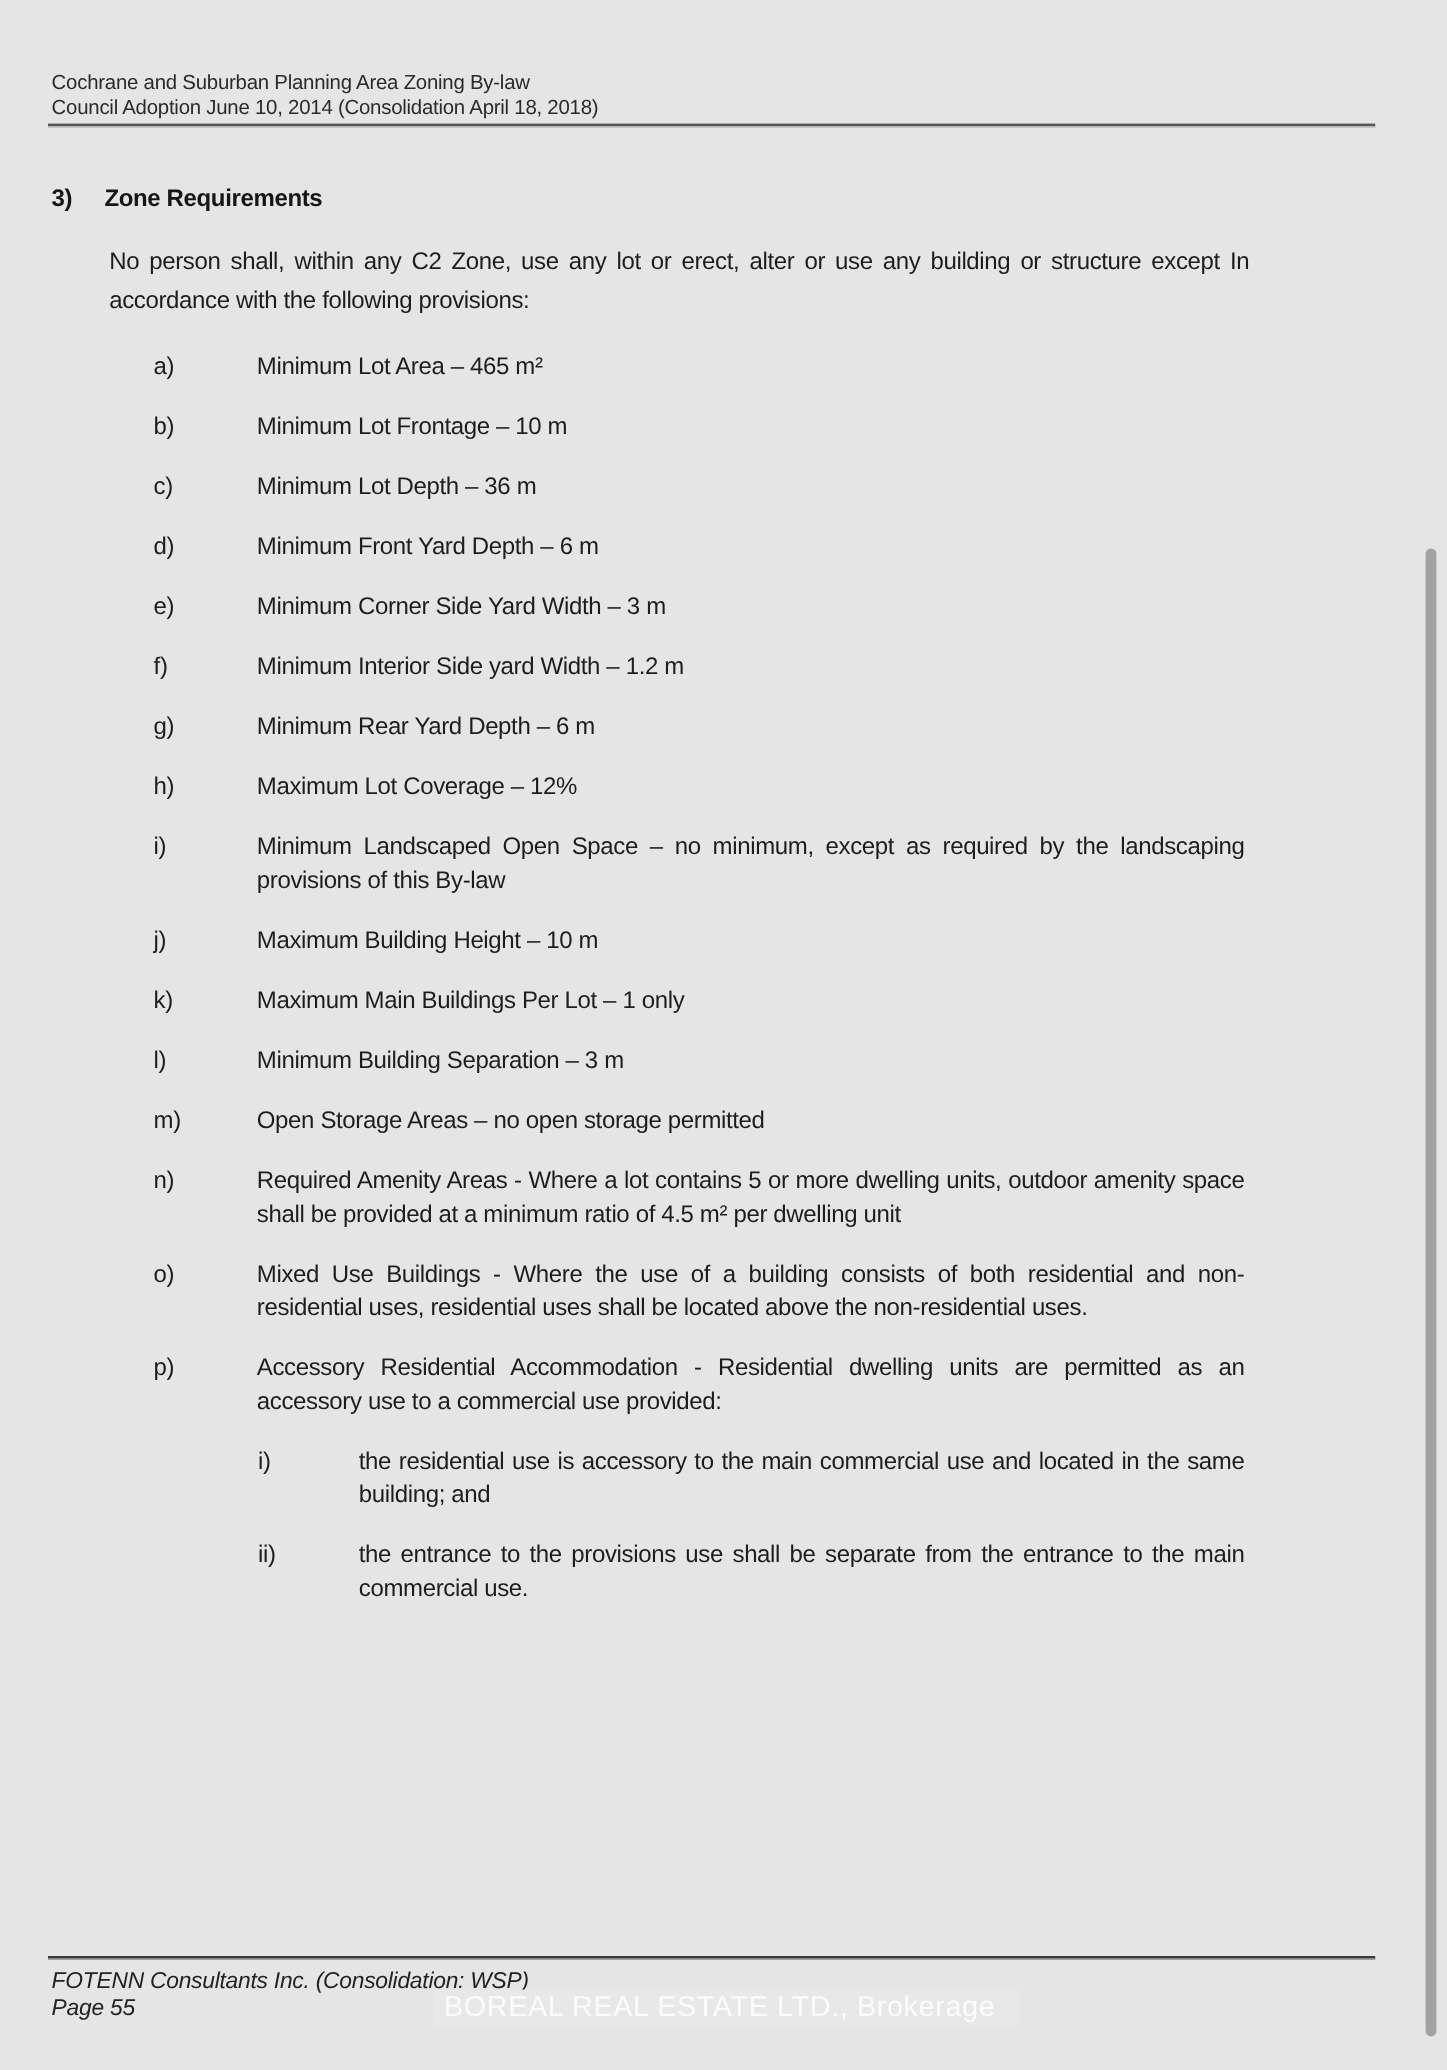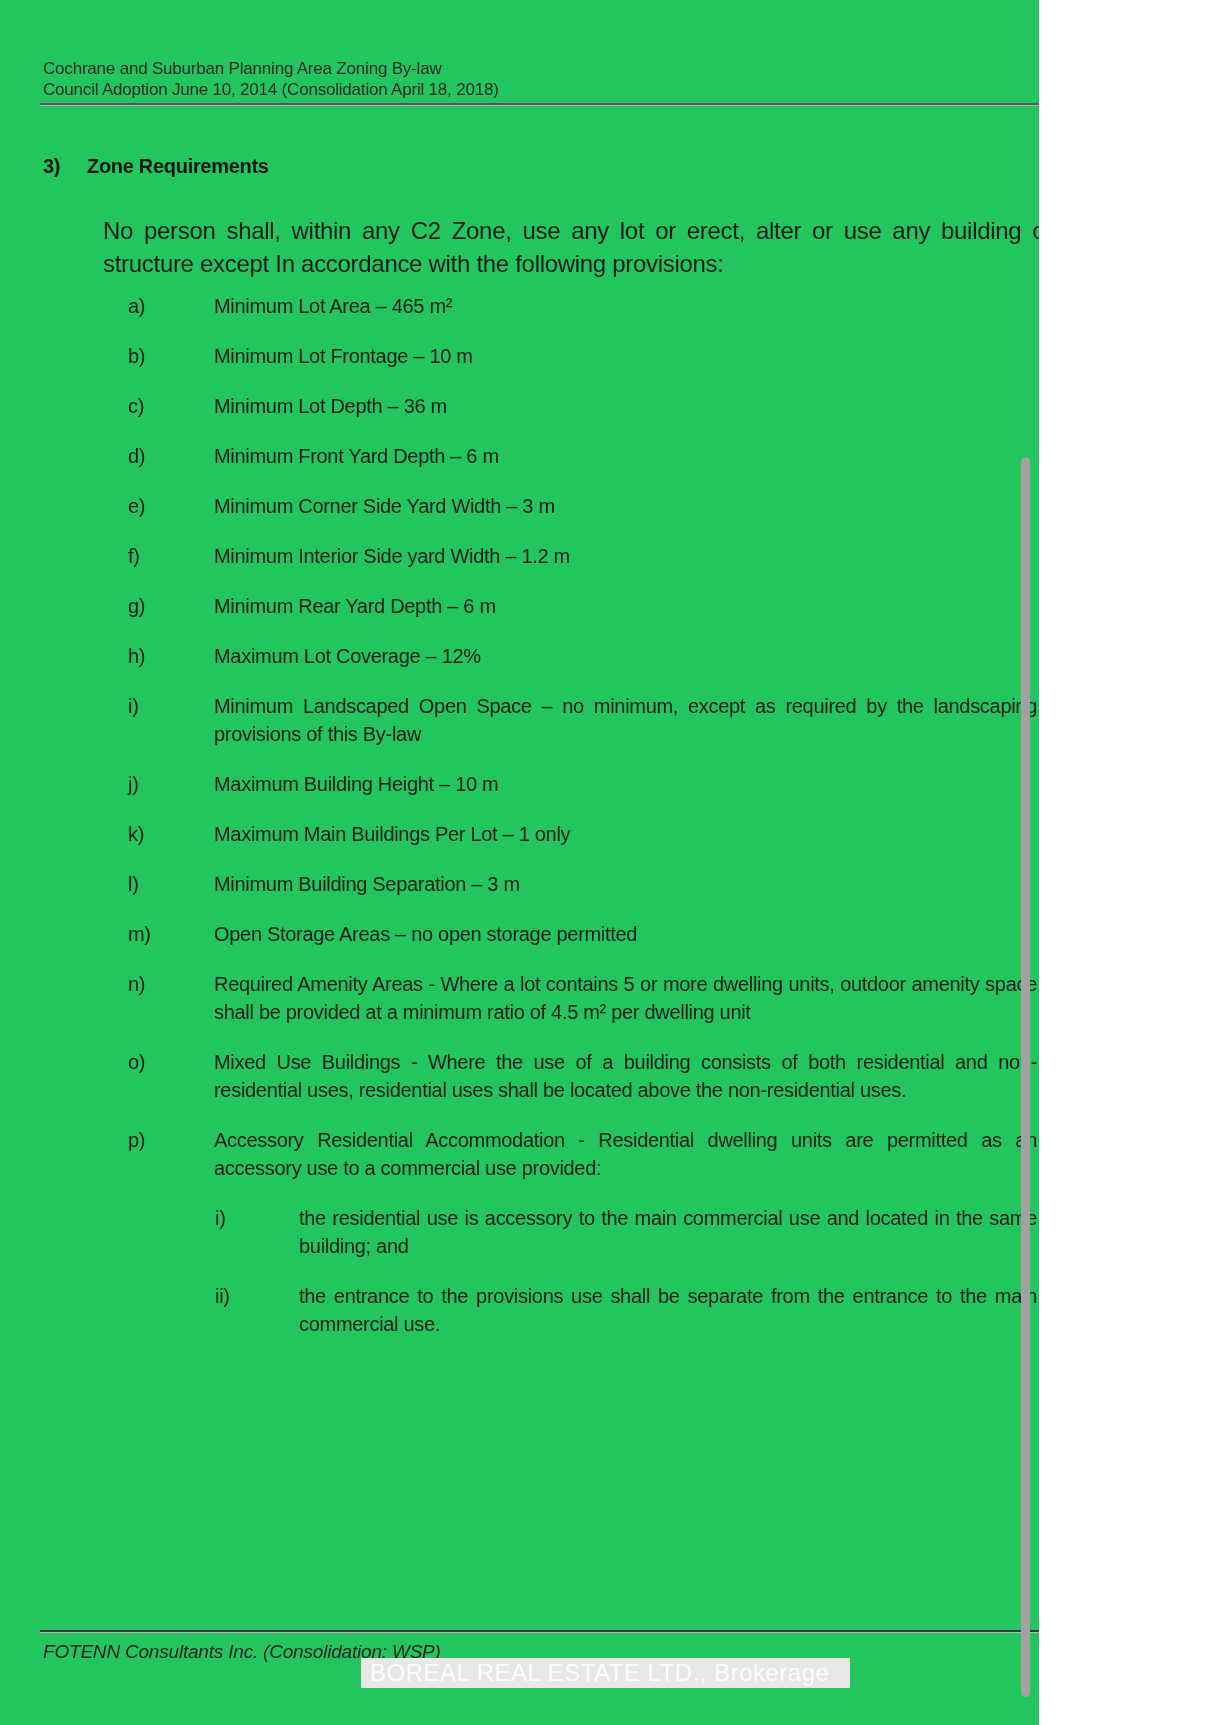--- a/index.html
+++ b/index.html
@@ -1,19 +1,19 @@
 <!DOCTYPE html>
 <html><head>
 <meta charset="utf-8">
 <style>
   html,body{margin:0;padding:0;background:#ffffff;}
   .page{
     position:relative;
-    width:1039px;height:1725px;
-    background:#22c55e;
+    width:1206px;height:1725px;
+    background:#e5e5e5;
     font-family:"Liberation Sans", sans-serif;
     color:#1e1e1e;
     overflow:hidden;
   }
   
   .hdr{
     position:absolute;left:43px;top:58px;right:70px;
     font-size:17px;line-height:21px;color:#2a2a2a;
     letter-spacing:-0.2px;
   }
@@ -25,38 +25,38 @@
   .rule.bottom{top:1630px;background:#3a3a3c;}
   
   .heading{
     position:absolute;left:43px;top:155px;
     font-size:20px;font-weight:bold;letter-spacing:-0.3px;color:#161616;
   }
   .heading .num{display:inline-block;width:44px;}
   
   .intro{
     position:absolute;left:87px;top:198px;width:950px;
-    font-size:24px;line-height:33px;letter-spacing:-0.3px;
-    text-align:justify;margin:16px;color:#1d1d1d;
+    font-size:20px;line-height:33px;letter-spacing:-0.3px;
+    text-align:justify;margin:4px;color:#1d1d1d;
   }
   
   .list{
     position:absolute;left:128px;top:292px;width:909px;
     font-size:20px;line-height:28px;letter-spacing:-0.3px;color:#1d1d1d;
   }
   .row{display:flex;margin-bottom:22px;}
   .row .lbl{flex:none;width:86px;}
   .row .txt{flex:1;text-align:justify;}
   .row.sub{margin-left:87px;}
   .row.sub .lbl{width:84px;}
   
   .footer{
     position:absolute;left:43px;top:1641px;width:1103px;
     display:flex;justify-content:space-between;
-    font-size:19px;font-style:italic;letter-spacing:-0.2px;color:#222;
+    font-size:19px;font-style:italic;letter-spacing:-0.2px;color:#222;flex-direction:column;
   }
   
   .watermark{
     position:absolute;left:361px;top:1658px;width:489px;height:30px;
     background:#e8e8e8;
     display:flex;align-items:center;
     padding-left:9px;box-sizing:border-box;
     font-size:24px;letter-spacing:0.5px;
     color:rgba(253,253,253,0.95);
     white-space:nowrap;overflow:hidden;

